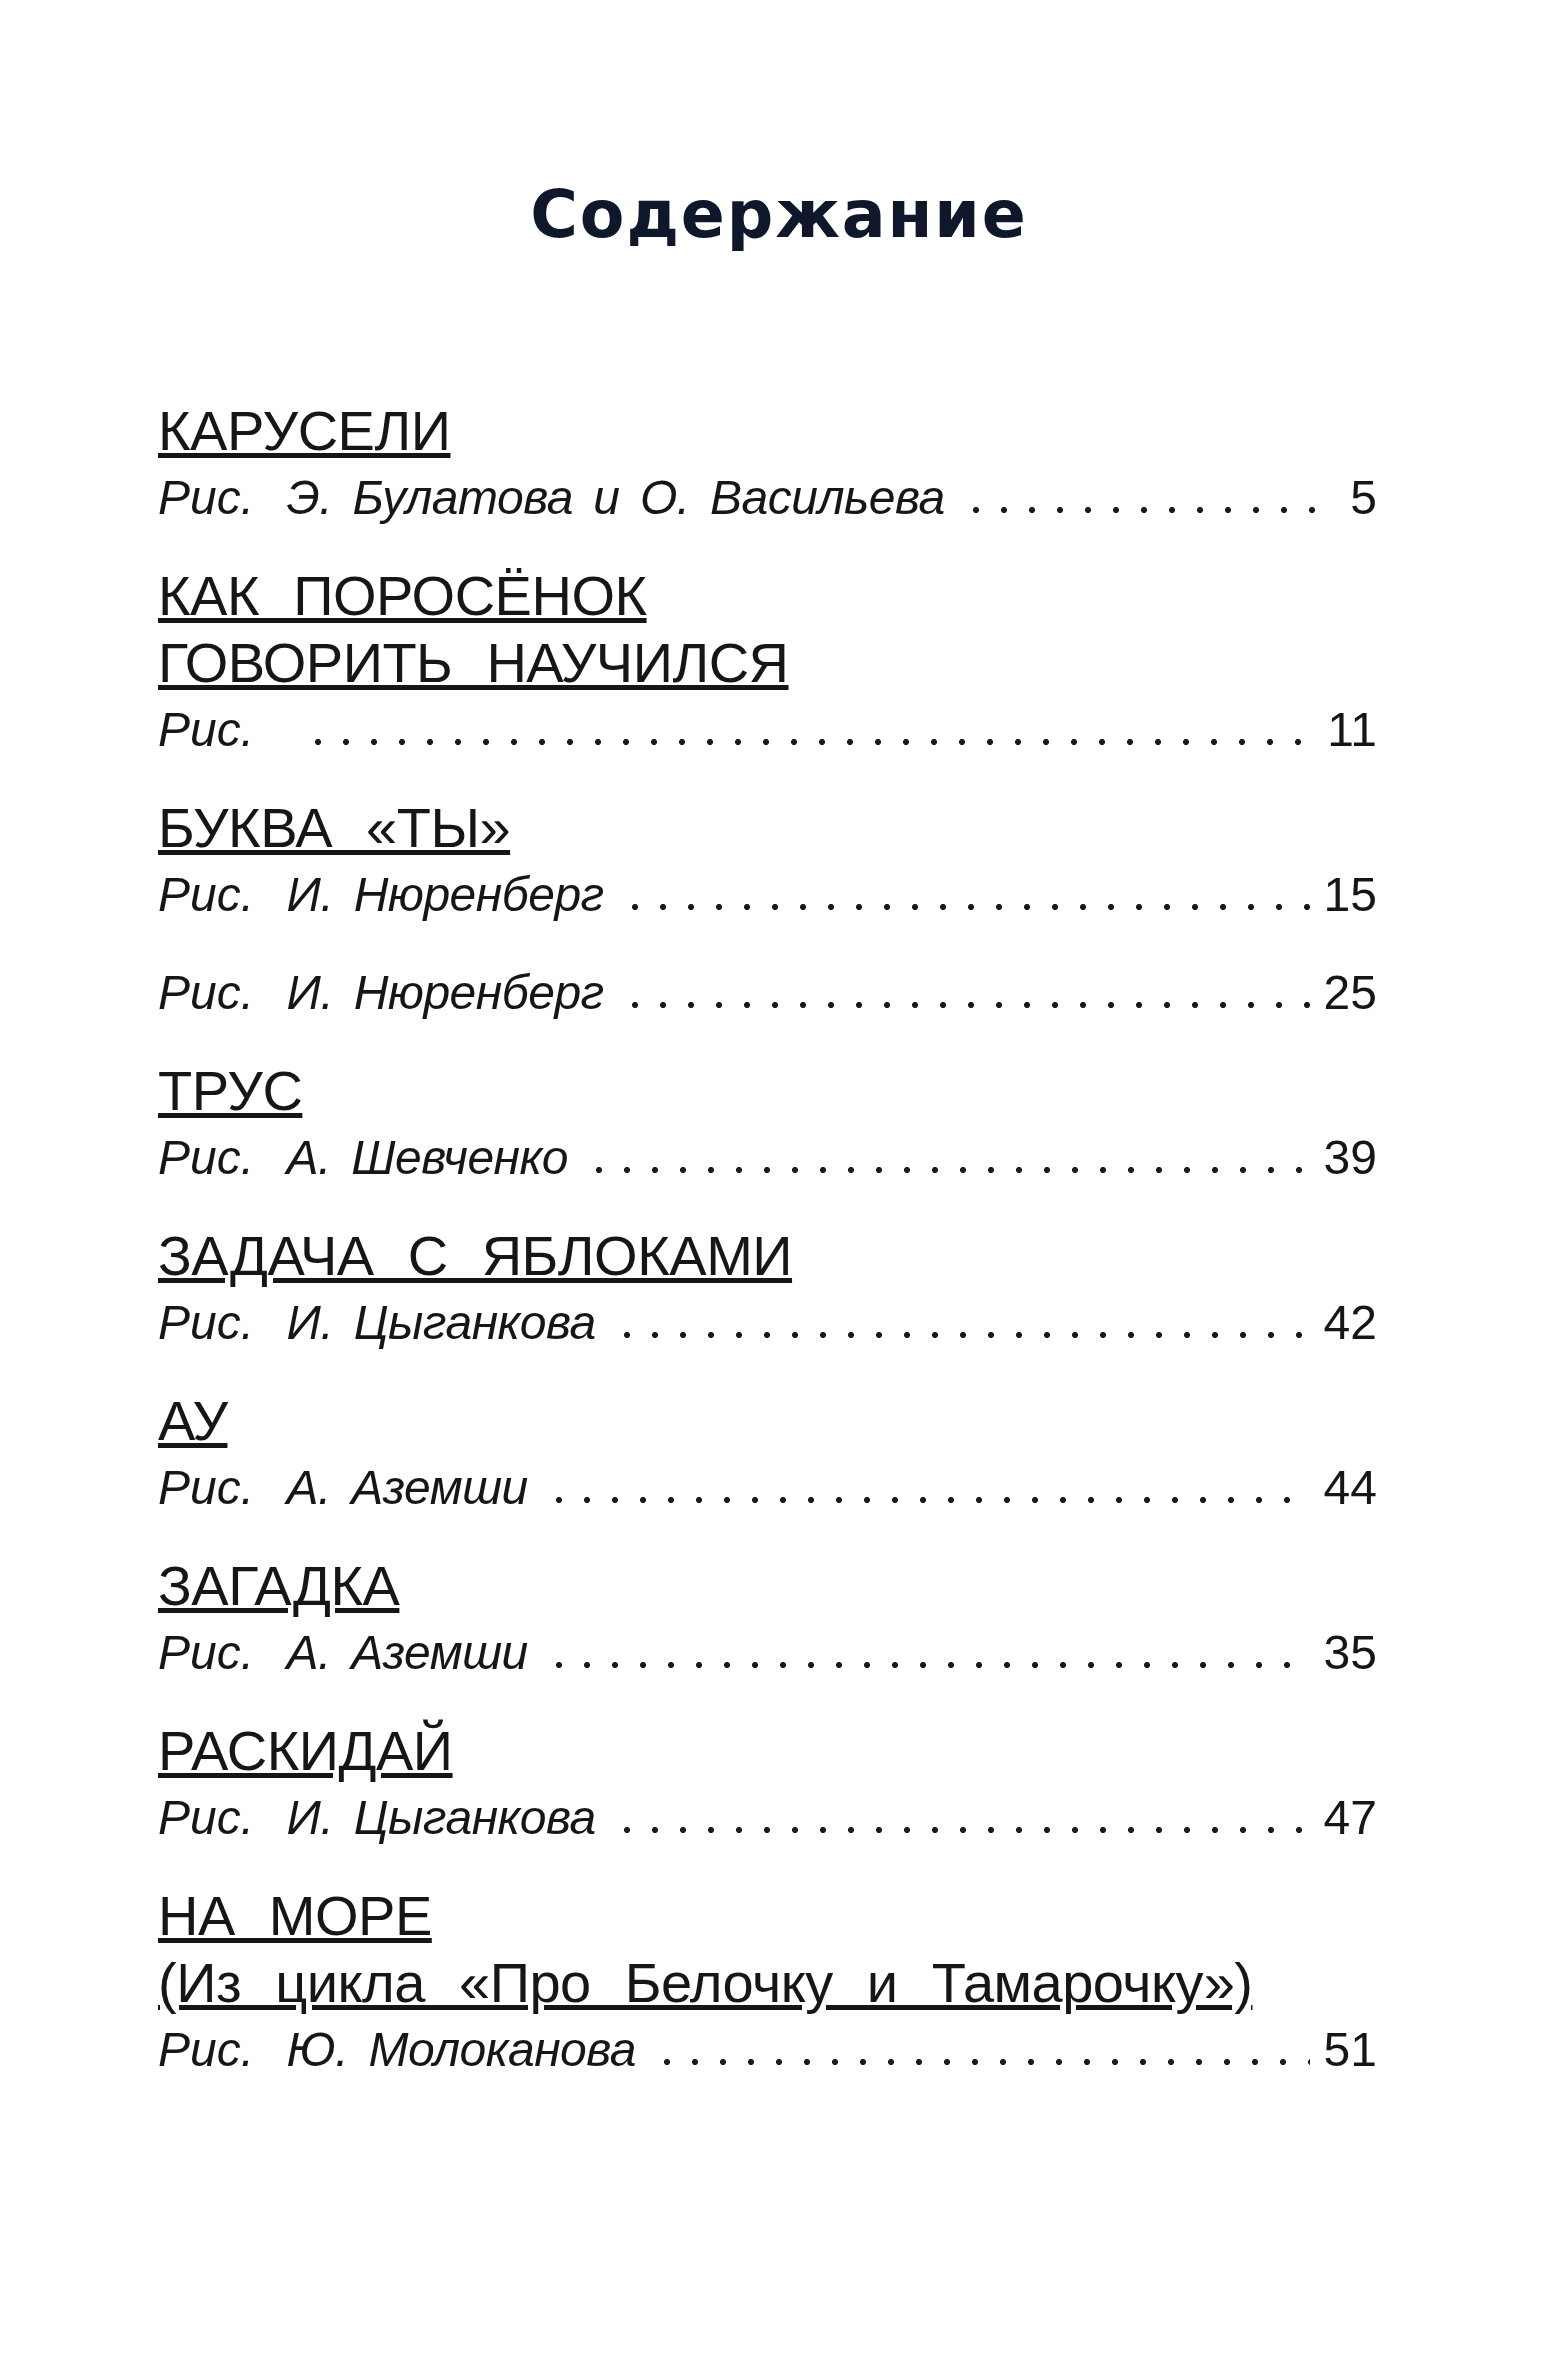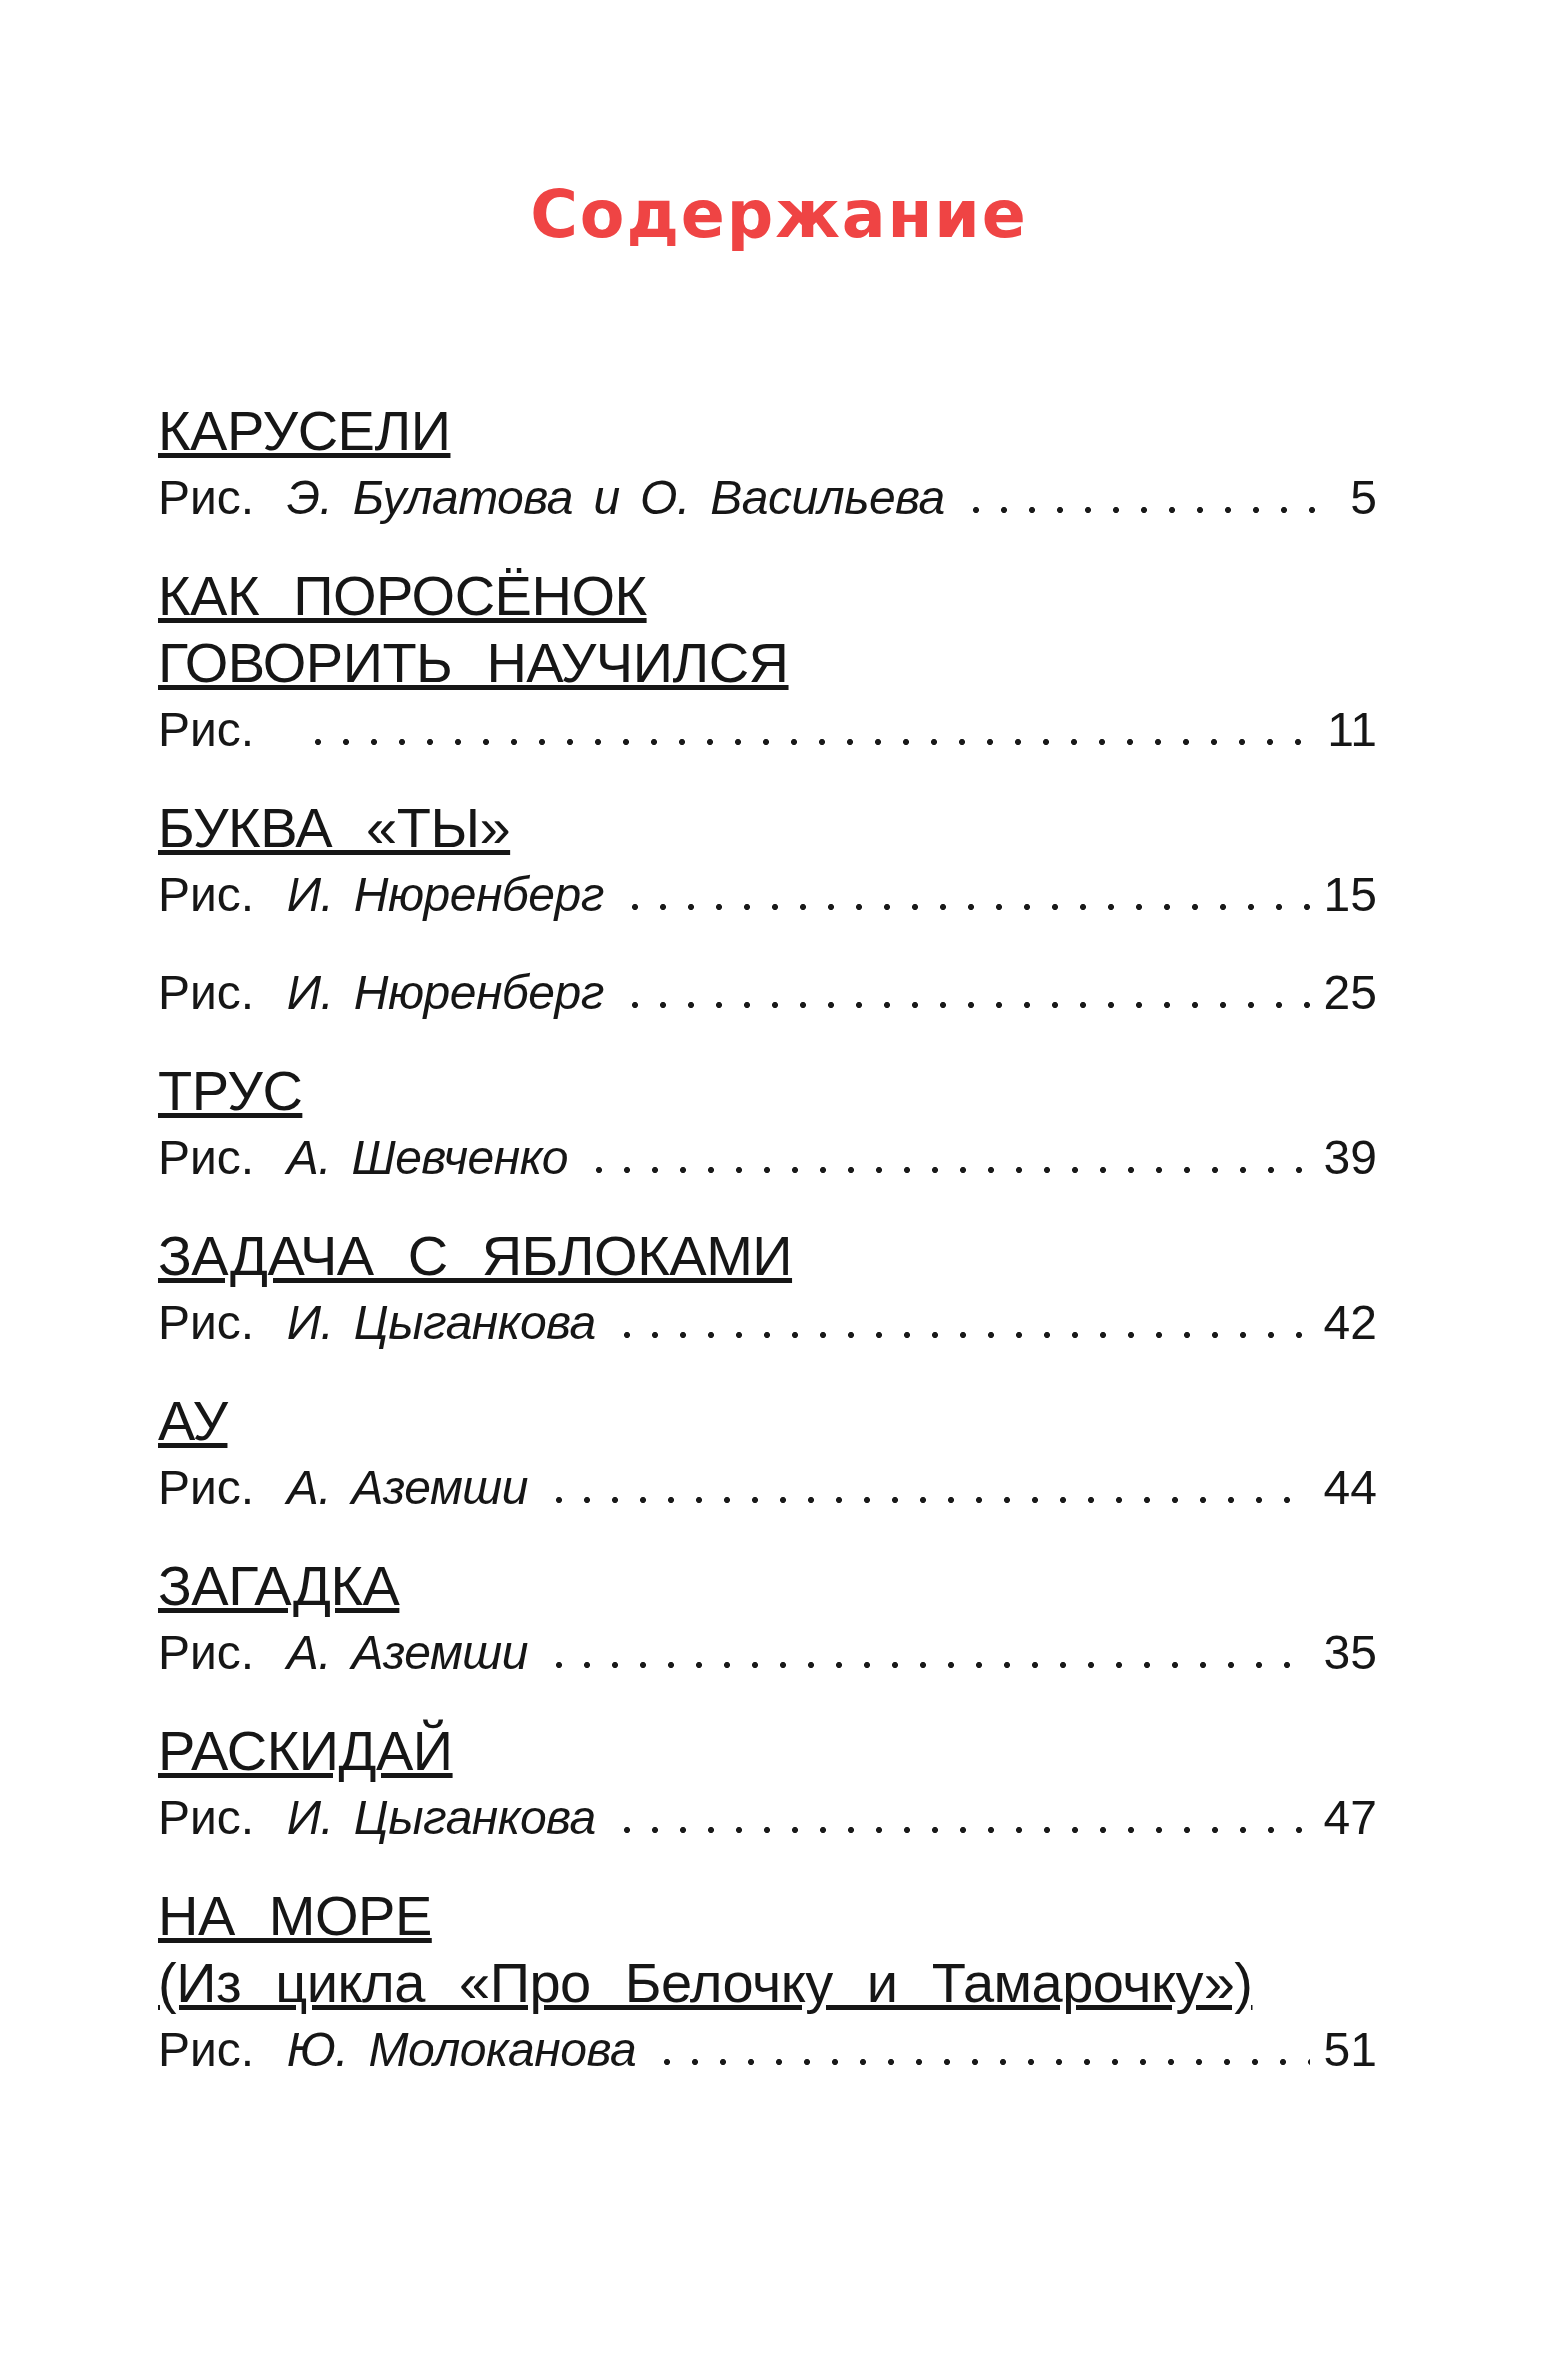--- a/index.html
+++ b/index.html
@@ -47,20 +47,21 @@
     text-decoration: underline;
   }
   .caption-row {
     display: flex;
     align-items: baseline;
     font-size: 48px;
     line-height: 67px;
     white-space: nowrap;
   }
   .ris {
+    font-style: italic;
     margin-right: 32.5px;
   }
   .artist {
     font-style: italic;
     word-spacing: 7.6px;
     letter-spacing: -0.5px;
   }
   .leader {
     flex: 1 1 auto;
     height: 7.6px;
@@ -74,21 +75,21 @@
   .pagenum {
     font-style: normal;
     text-align: right;
   }
 </style>
 </head>
 <body style="color: rgb(22, 22, 22); background: rgb(255, 255, 255);">
 
 <div class="page">
 
-  <h1 class="page-title" style="color: #ef4444;">Содержание</h1>
+  <h1 class="page-title" style="color: #0f172a;">Содержание</h1>
 
   <div class="toc">
   <div class="entry">
     <div class="title-lines">
           <div class="title-line">КАРУСЕЛИ</div>
         </div>
     <div class="caption-row">
       <span class="ris">Рис.</span>
       <span class="artist">Э. Булатова и О. Васильева</span>
       <span class="leader"></span>

